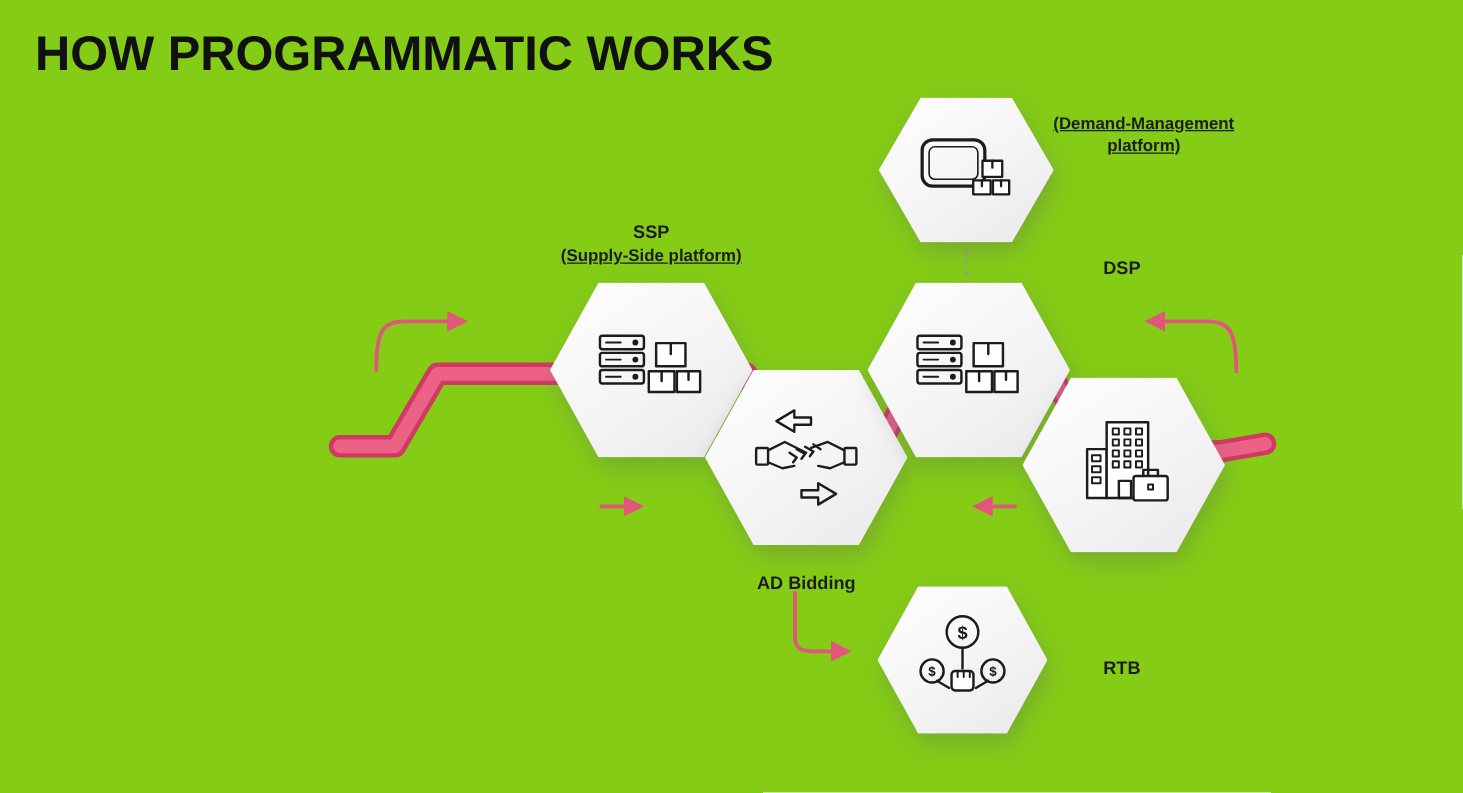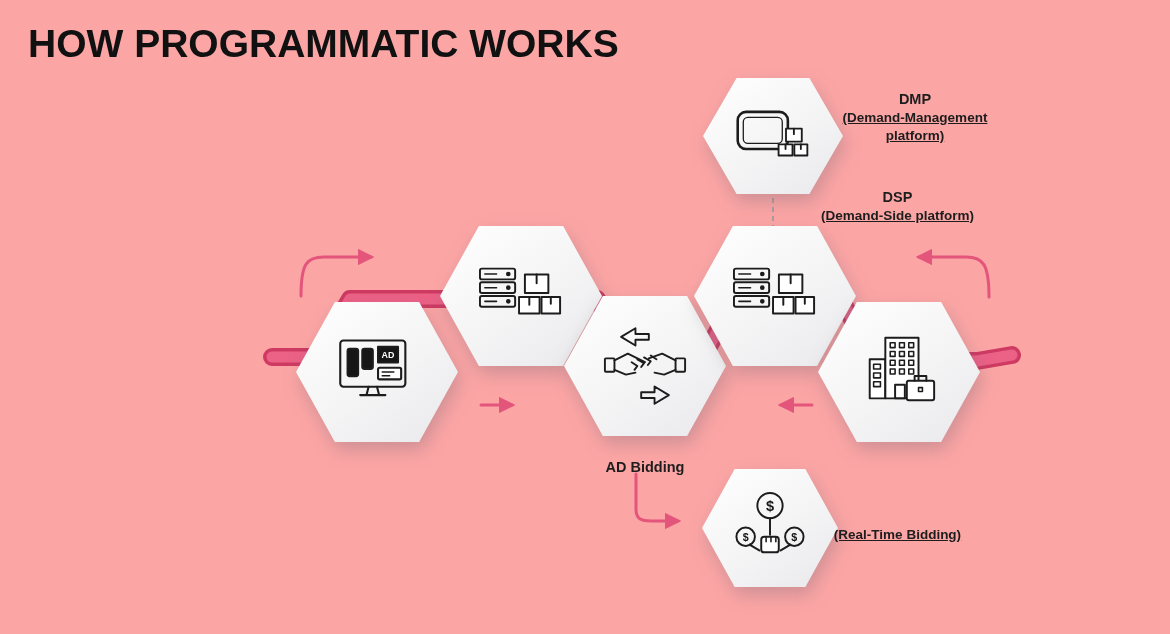--- a/index.html
+++ b/index.html
@@ -1,17 +1,17 @@
 <!DOCTYPE html>
 <html><head>
 <meta charset="utf-8">
 <style>
   html,body{margin:0;padding:0;background:#fff;}
   .stage{
-    position:relative;width:1170px;height:634px;background:#fca5a5;
+    position:relative;width:1170px;height:634px;background:#84cc16;
     font-family:"Liberation Sans",sans-serif;overflow:hidden;
   }
   .title{
     position:absolute;left:28px;top:22px;
     font-size:39px;font-weight:800;color:#111;letter-spacing:0px;
   }
   svg.layer{position:absolute;left:0;top:0;pointer-events:none;}
   .underlay{z-index:1;}
   .overlay{z-index:3;}
   .hex-node{
@@ -54,36 +54,20 @@
     </defs>
     <g fill="none" stroke="#e3557b" stroke-width="3" stroke-linecap="round">
       <path d="M301 296 C301 263 307 257 324 257 L371 257" marker-end="url(#ah)"></path>
       <path d="M481 405 L512 405" marker-end="url(#ah)"></path>
       <path d="M812 405 L781 405" marker-end="url(#ah)"></path>
       <path d="M989 297 C989 264 983 257 966 257 L919 257" marker-end="url(#ah)"></path>
       <path d="M636 474 L636 509 C636 519 641 521 651 521 L678 521" marker-end="url(#ah)"></path>
     </g>
   </svg>
 
-  <div class="hex-node" style="left:296px;top:302px;width:162px;height:140px">
-    <div class="hex"></div>
-    <svg class="icon" width="84" viewBox="0 0 80 70">
-      <g stroke="#1c1c1c" fill="none" stroke-width="2" stroke-linecap="round" stroke-linejoin="round">
-        <rect x="5" y="5" width="62" height="44" rx="3"></rect>
-        <rect x="12" y="13" width="10" height="26" rx="2" fill="#161616"></rect>
-        <rect x="26" y="13" width="10" height="19" rx="2" fill="#161616"></rect>
-        <rect x="41" y="11" width="19" height="15" fill="#161616"></rect>
-        <rect x="41" y="31" width="22" height="11" rx="1.5" fill="#fff"></rect>
-        <line x1="45" y1="35" x2="56" y2="35" stroke-width="1.5"></line>
-        <line x1="45" y1="38.5" x2="52" y2="38.5" stroke-width="1.5"></line>
-        <path d="M32 49 L30 57 M40 49 L42 57 M24 57 L48 57"></path>
-      </g>
-      <text x="50.5" y="22" text-anchor="middle" font-size="8.5" font-weight="700" font-family="Liberation Sans, sans-serif" fill="#ffffff" stroke="none">AD</text>
-    </svg>
-  </div>
 
   <div class="hex-node" style="left:440px;top:226px;width:162px;height:140px">
     <div class="hex"></div>
     <svg class="icon" width="86" viewBox="0 0 88 72">
       <g stroke="#1c1c1c" fill="none" stroke-width="2" stroke-linecap="round" stroke-linejoin="round">
         <rect x="2" y="8" width="36" height="11" rx="2"></rect>
         <rect x="2" y="22" width="36" height="11" rx="2"></rect>
         <rect x="2" y="36" width="36" height="11" rx="2"></rect>
         <line x1="7" y1="13.5" x2="19" y2="13.5" stroke-width="1.6"></line>
         <line x1="7" y1="27.5" x2="19" y2="27.5" stroke-width="1.6"></line>
@@ -191,34 +175,36 @@
         <line x1="59" y1="60" x2="49" y2="66"></line>
         <rect x="29" y="52" width="18" height="16" rx="3" fill="#fff"></rect>
         <path d="M34 52 v5 M39 52 v5 M44 52 v5" stroke-width="1.6"></path>
       </g>
       <text x="38" y="25.5" text-anchor="middle" font-size="15" font-weight="700" font-family="Liberation Sans, sans-serif" fill="#161616" stroke="none">$</text>
       <text x="13" y="56" text-anchor="middle" font-size="11" font-weight="700" font-family="Liberation Sans, sans-serif" fill="#161616" stroke="none">$</text>
       <text x="63" y="56" text-anchor="middle" font-size="11" font-weight="700" font-family="Liberation Sans, sans-serif" fill="#161616" stroke="none">$</text>
     </svg>
   </div>
 
+  <div class="node-label" style="left:410px;top:177px;width:222px">
+    <div class="lbl">SSP</div>
+    <div class="sub">(Supply-Side platform)</div>
+  </div>
 
   <div class="node-label" style="left:810px;top:90px;width:210px">
-    <div class="lbl">DMP</div>
     <div class="sub sub-narrow">(Demand-Management platform)</div>
   </div>
 
-  <div class="node-label" style="left:790px;top:188px;width:215px">
+  <div class="node-label" style="left:790px;top:206px;width:215px">
     <div class="lbl">DSP</div>
-    <div class="sub">(Demand-Side platform)</div>
   </div>
 
 
   <div class="node-label" style="left:570px;top:458px;width:150px">
     <div class="lbl">AD Bidding</div>
   </div>
 
 
   <div class="node-label" style="left:815px;top:526px;width:165px">
-    <div class="sub">(Real-Time Bidding)</div>
+    <div class="lbl">RTB</div>
   </div>
 
 </div>
 
 </body></html>

